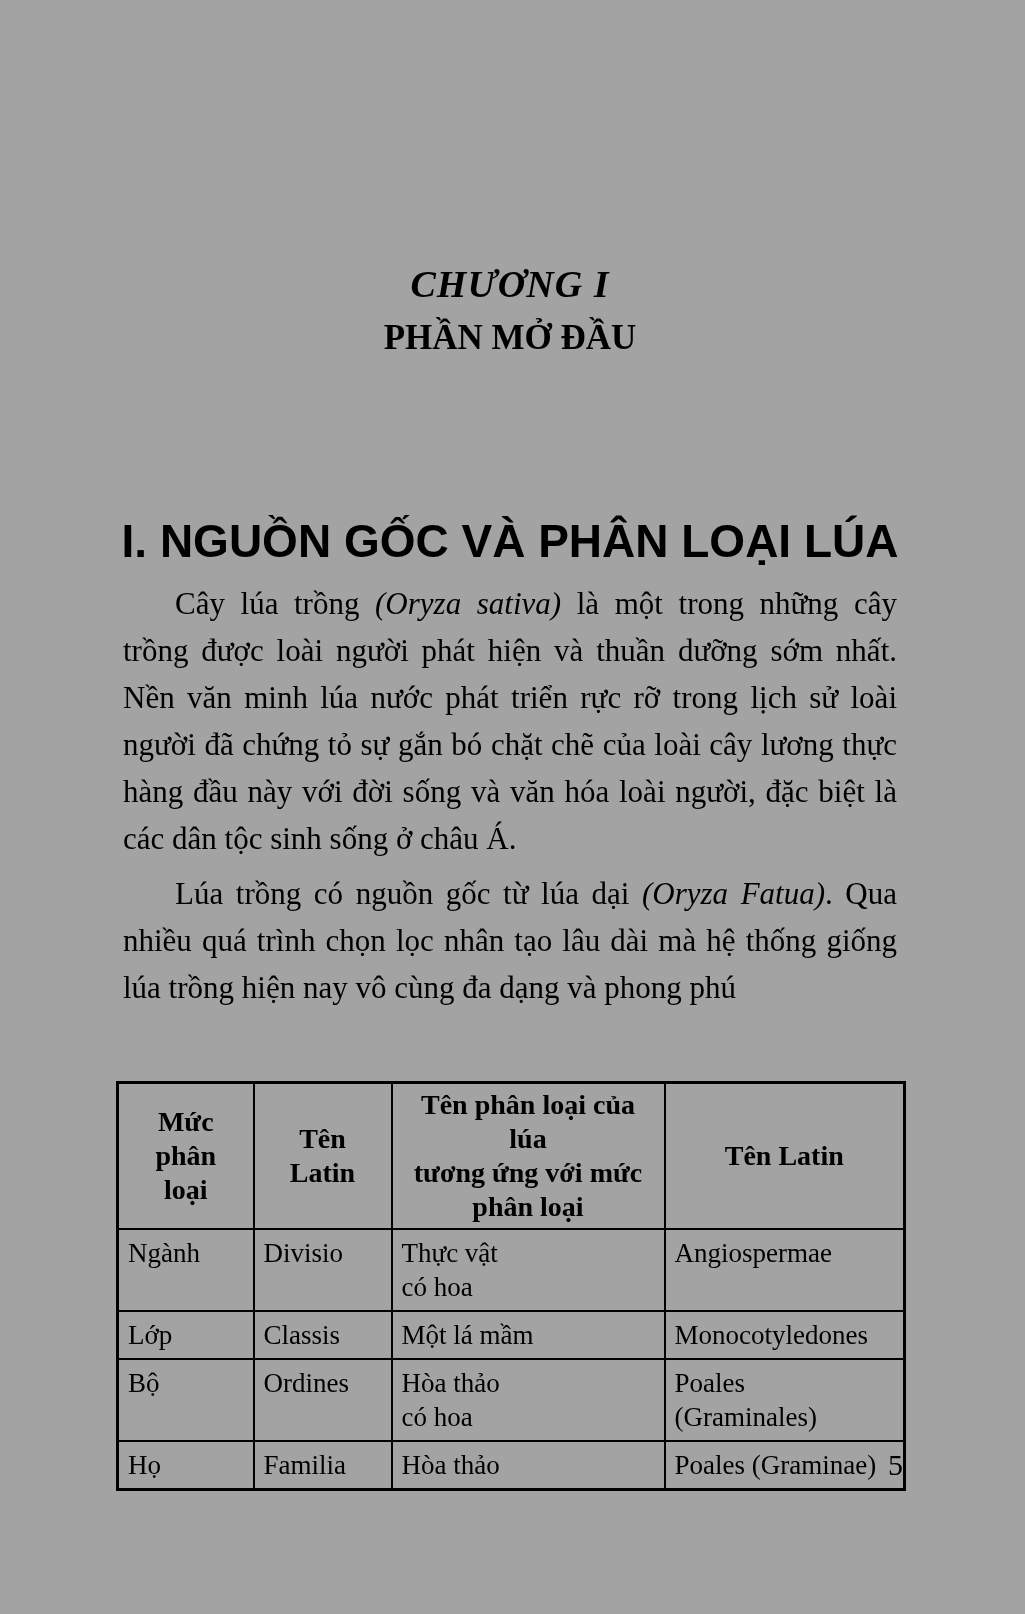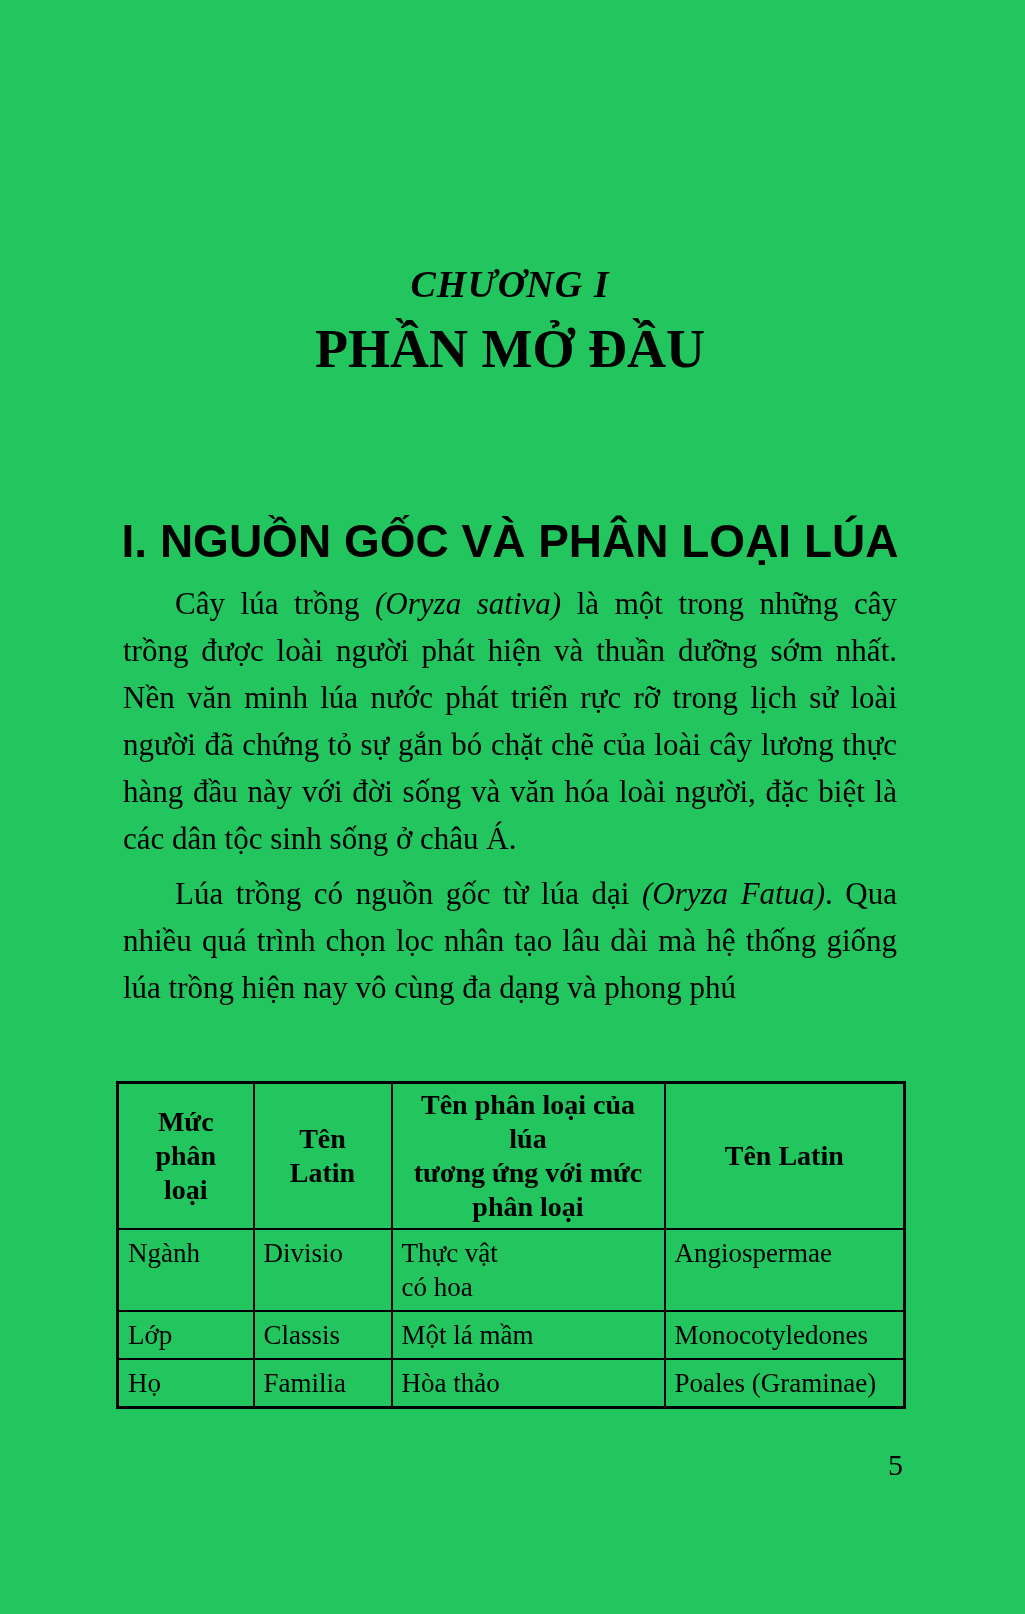--- a/index.html
+++ b/index.html
@@ -1,40 +1,40 @@
 <!DOCTYPE html>
 <html lang="vi"><head>
 <meta charset="utf-8">
 <style>
   html, body { margin: 0; padding: 0; }
   .page {
     position: relative;
     width: 1025px;
     height: 1614px;
-    background: #22c55e;
+    background: #a3a3a3;
     color: #000000;
     font-family: "Liberation Serif", serif;
     overflow: hidden;
   }
   .content-center {
     position: absolute;
     left: 115px;
     width: 790px;
     text-align: center;
   }
   .chapter-label {
     top: 262px;
     font-size: 38px;
     font-weight: bold;
     font-style: italic;
     letter-spacing: 1px;
   }
   .chapter-title {
     top: 318px;
-    font-size: 54px;
+    font-size: 35px;
     font-weight: bold;
   }
   .section-heading {
     top: 514px;
     font-family: "Liberation Sans", sans-serif;
     font-size: 46px;
     font-weight: bold;
   }
   .body-text {
     position: absolute;
@@ -130,20 +130,27 @@
         <td>Thực vật
 có hoa</td>
         <td>Angiospermae</td>
       </tr>
       <tr class="row-short">
         <td>Lớp</td>
         <td>Classis</td>
         <td>Một lá mầm</td>
         <td>Monocotyledones</td>
       </tr>
+      <tr class="row-tall">
+        <td>Bộ</td>
+        <td>Ordines</td>
+        <td>Hòa thảo
+có hoa</td>
+        <td>Poales (Graminales)</td>
+      </tr>
       <tr class="row-short">
         <td>Họ</td>
         <td>Familia</td>
         <td>Hòa thảo</td>
         <td>Poales (Graminae)</td>
       </tr>
     </tbody>
   </table>
 
   <div class="page-number">5</div>

